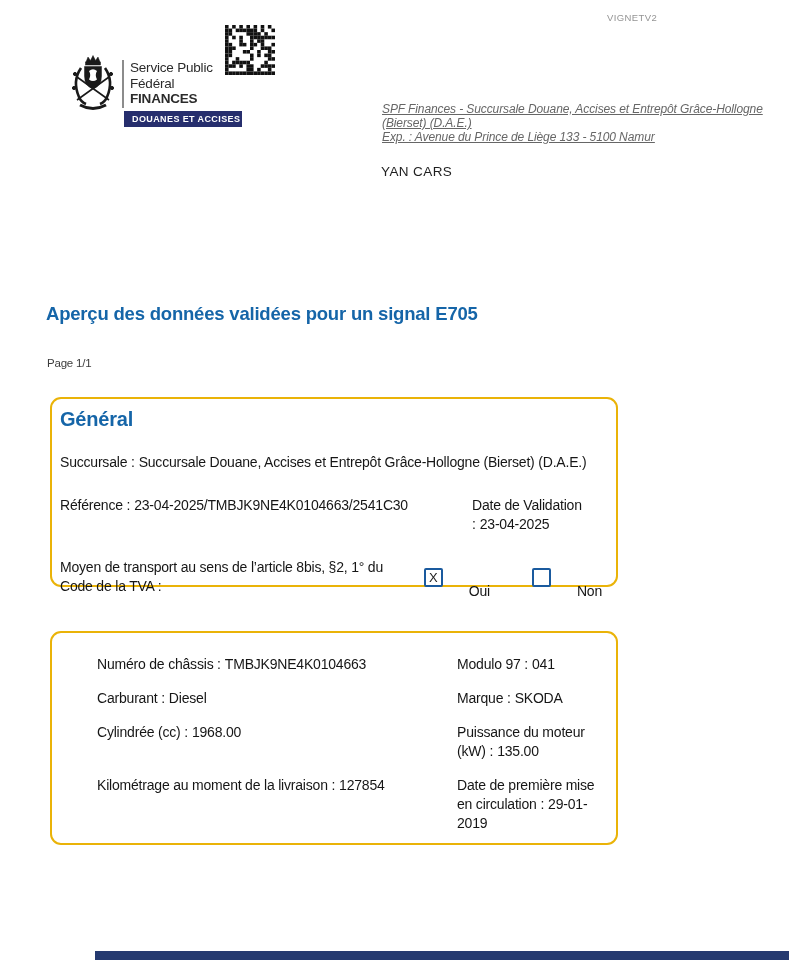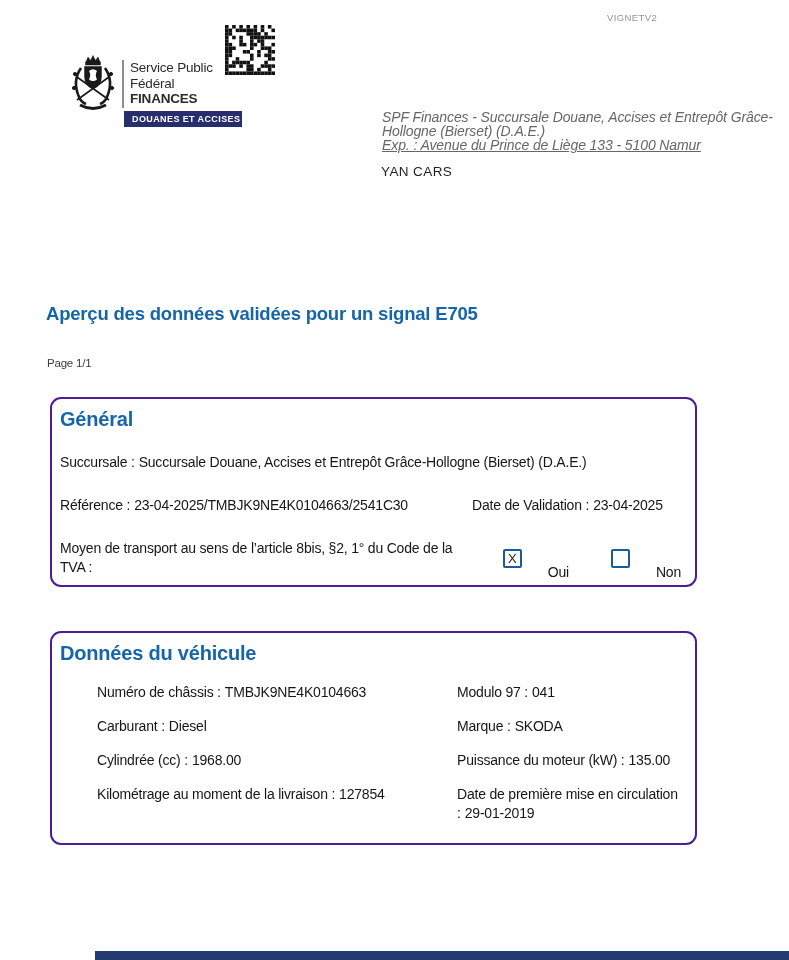--- a/index.html
+++ b/index.html
@@ -32,44 +32,45 @@
   .logo-banner {
     position: absolute; left: 124px; top: 111px;
     background: #262e6d; color: #ffffff;
     font-size: 9px; font-weight: 700; letter-spacing: 0.4px;
     padding: 3px 2px 3px 8px;
   }
   .datamatrix { position: absolute; left: 225px; top: 25px; width: 50px; height: 50px; }
   .datamatrix svg rect { fill: #111111; }
 
   .sender {
-    position: absolute; left: 382px; top: 110px;
-    font-style: italic; font-size: 14px; line-height: 14px; color: #666666;
+    position: absolute; left: 382px; top: 102px;
+    font-style: italic; font-size: 12px; line-height: 14px; color: #666666;
     letter-spacing: -0.1px;
+    text-decoration: underline;
   }
   .sender .underlined { text-decoration: underline; }
   .recipient {
     position: absolute; left: 381px; top: 164px;
     font-size: 13.5px; color: #1f1f1f; letter-spacing: 0.4px;
   }
 
   
   .page-title {
     position: absolute; left: 46px; top: 303px;
     font-size: 18.5px; font-weight: 700; color: #1565a8; letter-spacing: -0.2px;
   }
   .page-indicator {
     position: absolute; left: 47px; top: 357px;
     font-size: 11.5px; color: #3c3c3c;
   }
 
   
   .box {
-    position: absolute; left: 50px; width: 647px;
-    border: 2px solid #4c1d95; border-radius: 11px;
+    position: absolute; left: 50px; width: 568px;
+    border: 2px solid #eab308; border-radius: 11px;
     padding: 6px 14px 14px 8px;
     background: #ffffff;
   }
   .box-general { top: 397px; height: 190px; }
   .box-vehicle { top: 631px; height: 214px; }
   .box-heading {
     font-size: 20px; line-height: 28px; font-weight: 700; color: #1565a8;
   }
   .field { font-size: 14px; line-height: 19px; color: #161616; }
   .field .value { margin-left: 4px; }
@@ -281,21 +282,20 @@
     <span class="checkbox cb-first">
         <span>X</span>
       </span>
     <span class="cb-label">Oui</span>
     <span class="checkbox cb-second"></span>
     <span class="cb-label">Non</span>
   </div>
 </div>
 
 <div class="box box-vehicle">
-  <div class="box-heading">Données du véhicule</div>
 
   <div class="vehicle-grid">
     <div class="field">
       <span>Numéro de châssis :</span><span class="value">TMBJK9NE4K0104663</span>
     </div>
     <div class="field">
       <span>Modulo 97 :</span><span class="value">041</span>
     </div>
     <div class="field">
       <span>Carburant :</span><span class="value">Diesel</span>

